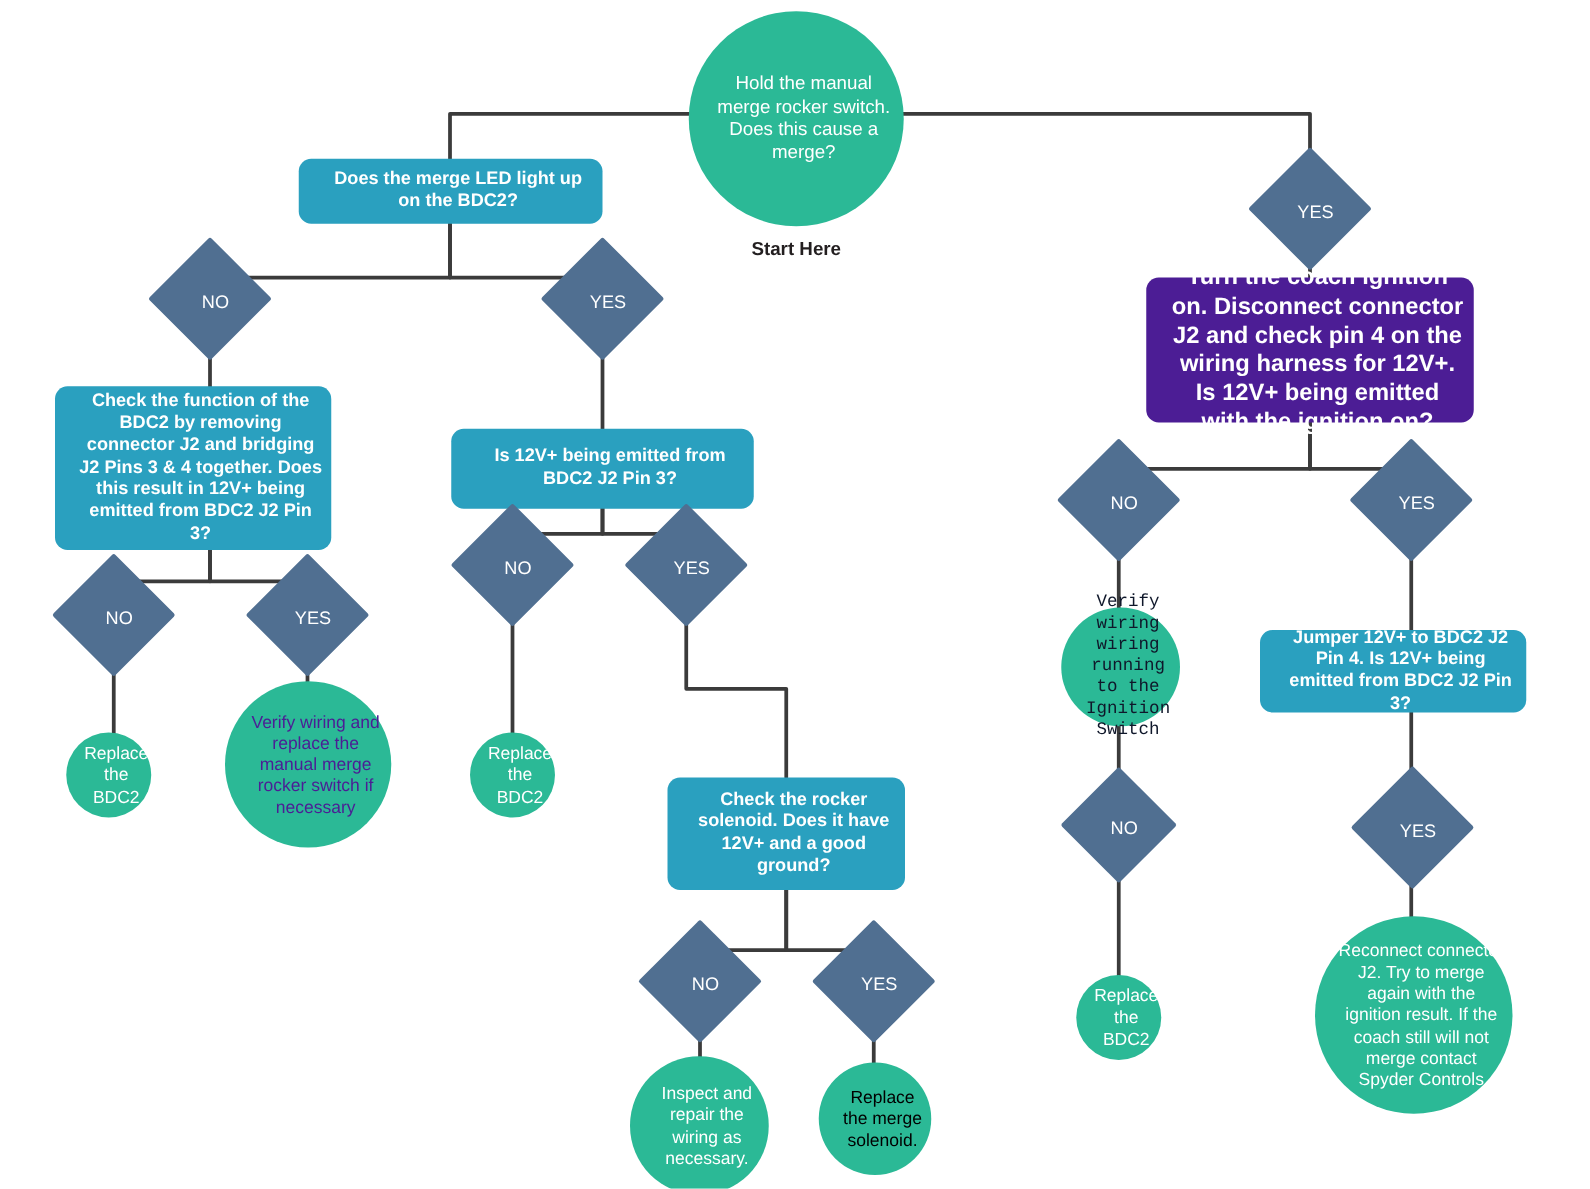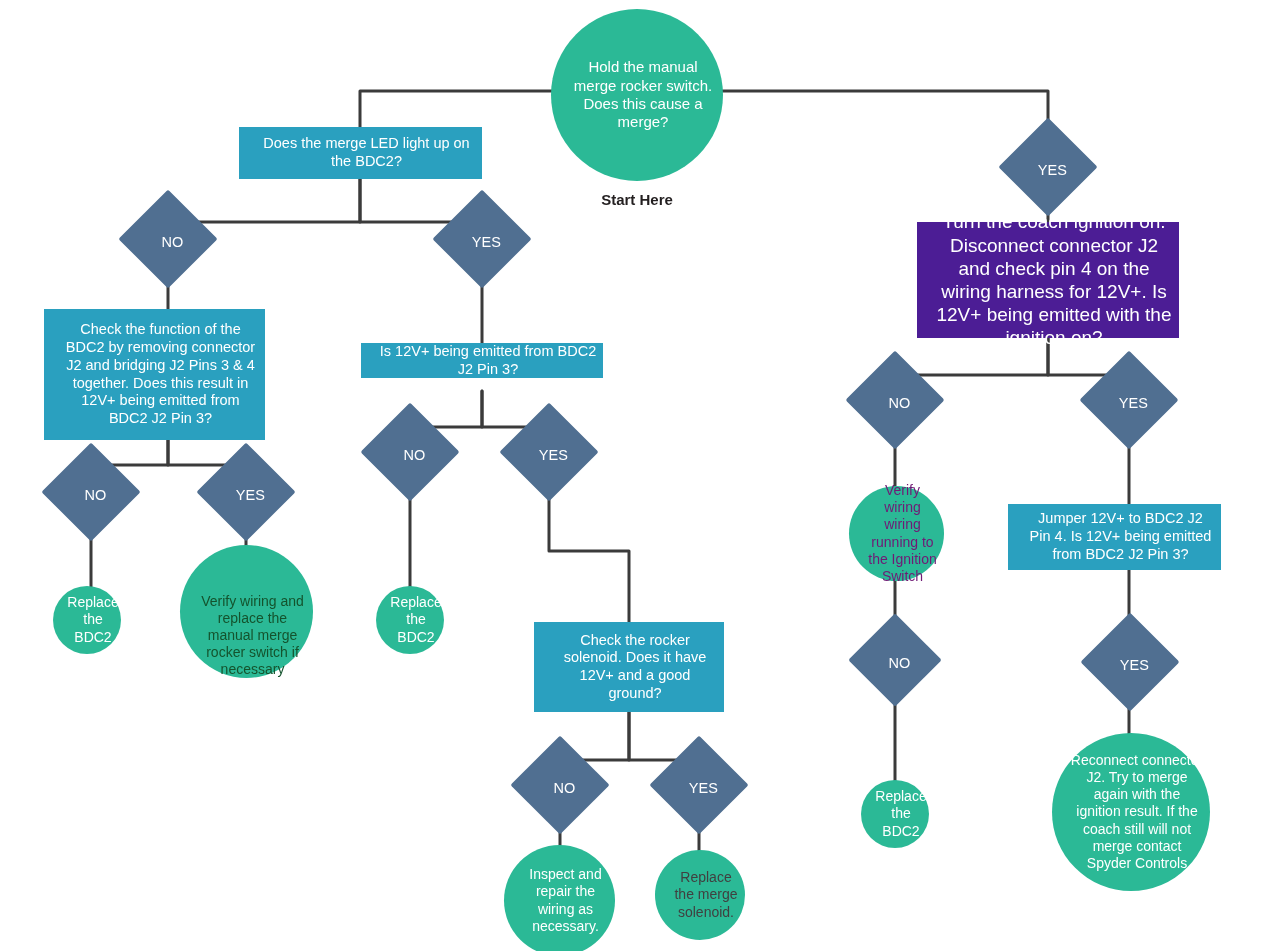--- a/index.html
+++ b/index.html
@@ -1,21 +1,21 @@
 <!DOCTYPE html>
 <html><head>
 <meta charset="utf-8">
 <style>
   html,body{margin:0;padding:0;background:#ffffff;}
   body{font-family:"Liberation Sans","DejaVu Sans",sans-serif;}
   #canvas{position:relative;width:1272px;height:951px;background:#ffffff;overflow:hidden;}
   #edges{position:absolute;left:0;top:0;width:1272px;height:951px;}
   .node{position:absolute;box-sizing:border-box;display:flex;align-items:center;justify-content:center;text-align:center;color:#ffffff;}
   .node-circle{border-radius:50%;}
-  .node-box{border-radius:0;}
+  .node-box{border-radius:10px;font-weight:bold;}
   .node-diamond{transform:rotate(45deg);border-radius:2px;}
   .node-diamond .dlabel{transform:rotate(-45deg);display:block;width:100%;}
   .txt{display:block;width:100%;padding:0 6px;box-sizing:border-box;line-height:1.22;margin-left:12px;}
   .caption{position:absolute;color:#231f20;font-weight:bold;font-size:15px;text-align:center;}
 </style>
 </head>
 <body>
 
 <div id="canvas" style="background: rgb(255, 255, 255);">
   <svg id="edges" viewBox="0 0 1272 951" xmlns="http://www.w3.org/2000/svg">
@@ -65,24 +65,24 @@
       </div>
       <div class="node node-diamond" style="left: 56px; top: 457px; width: 70px; height: 70px; font-size: 14.5px; background: rgb(80, 111, 145); color: rgb(255, 255, 255);">
         <span class="txt dlabel">NO</span>
       </div>
       <div class="node node-diamond" style="left: 211px; top: 457px; width: 70px; height: 70px; font-size: 14.5px; background: rgb(80, 111, 145); color: rgb(255, 255, 255);">
         <span class="txt dlabel">YES</span>
       </div>
       <div class="node node-circle" style="left: 53px; top: 586px; width: 68px; height: 68px; font-size: 14px; background: rgb(43, 185, 150); color: rgb(255, 255, 255);">
         <span class="txt">Replace the BDC2</span>
       </div>
-      <div class="node node-circle" style="left: 180px; top: 545px; width: 133px; height: 133px; font-size: 14px; background: rgb(43, 185, 150); color: #14532d; align-items: flex-end;">
+      <div class="node node-circle" style="left: 180px; top: 545px; width: 133px; height: 133px; font-size: 14px; background: rgb(43, 185, 150); color: #4c1d95;">
         <span class="txt">Verify wiring and replace the manual merge rocker switch if necessary</span>
       </div>
-      <div class="node node-box" style="left: 361px; top: 343px; width: 242px; height: 35px; font-size: 14.5px; background: rgb(42, 160, 191); color: rgb(255, 255, 255);">
+      <div class="node node-box" style="left: 361px; top: 343px; width: 242px; height: 64px; font-size: 14.5px; background: rgb(42, 160, 191); color: rgb(255, 255, 255);">
         <span class="txt">Is 12V+ being emitted from BDC2 J2 Pin 3?</span>
       </div>
       <div class="node node-diamond" style="left: 375px; top: 417px; width: 70px; height: 70px; font-size: 14.5px; background: rgb(80, 111, 145); color: rgb(255, 255, 255);">
         <span class="txt dlabel">NO</span>
       </div>
       <div class="node node-diamond" style="left: 514px; top: 417px; width: 70px; height: 70px; font-size: 14.5px; background: rgb(80, 111, 145); color: rgb(255, 255, 255);">
         <span class="txt dlabel">YES</span>
       </div>
       <div class="node node-circle" style="left: 376px; top: 586px; width: 68px; height: 68px; font-size: 14px; background: rgb(43, 185, 150); color: rgb(255, 255, 255);">
         <span class="txt">Replace the BDC2</span>
@@ -92,36 +92,36 @@
       </div>
       <div class="node node-diamond" style="left: 525px; top: 750px; width: 70px; height: 70px; font-size: 14.5px; background: rgb(80, 111, 145); color: rgb(255, 255, 255);">
         <span class="txt dlabel">NO</span>
       </div>
       <div class="node node-diamond" style="left: 664px; top: 750px; width: 70px; height: 70px; font-size: 14.5px; background: rgb(80, 111, 145); color: rgb(255, 255, 255);">
         <span class="txt dlabel">YES</span>
       </div>
       <div class="node node-circle" style="left: 504px; top: 845px; width: 111px; height: 111px; font-size: 14px; background: rgb(43, 185, 150); color: rgb(255, 255, 255);">
         <span class="txt">Inspect and repair the wiring as necessary.</span>
       </div>
-      <div class="node node-circle" style="left: 655px; top: 850px; width: 90px; height: 90px; font-size: 14px; background: rgb(43, 185, 150); color: #404040;">
+      <div class="node node-circle" style="left: 655px; top: 850px; width: 90px; height: 90px; font-size: 14px; background: rgb(43, 185, 150); color: #000000;">
         <span class="txt">Replace the merge solenoid.</span>
       </div>
       <div class="node node-diamond" style="left: 1013px; top: 132px; width: 70px; height: 70px; font-size: 14.5px; background: rgb(80, 111, 145); color: rgb(255, 255, 255);">
         <span class="txt dlabel">YES</span>
       </div>
       <div class="node node-box" style="left: 917px; top: 222px; width: 262px; height: 116px; font-size: 19px; background: #4c1d95; color: rgb(255, 255, 255);">
         <span class="txt">Turn the coach ignition on. Disconnect connector J2 and check pin 4 on the wiring harness for 12V+. Is 12V+ being emitted with the ignition on?</span>
       </div>
       <div class="node node-diamond" style="left: 860px; top: 365px; width: 70px; height: 70px; font-size: 14.5px; background: rgb(80, 111, 145); color: rgb(255, 255, 255);">
         <span class="txt dlabel">NO</span>
       </div>
       <div class="node node-diamond" style="left: 1094px; top: 365px; width: 70px; height: 70px; font-size: 14.5px; background: rgb(80, 111, 145); color: rgb(255, 255, 255);">
         <span class="txt dlabel">YES</span>
       </div>
-      <div class="node node-circle" style="left: 849px; top: 486px; width: 95px; height: 95px; font-size: 14px; background: rgb(43, 185, 150); color: #701a75;">
+      <div class="node node-circle" style="left: 849px; top: 486px; width: 95px; height: 95px; font-size: 14px; background: rgb(43, 185, 150); color: #0f172a; font-family: Liberation Mono, monospace;">
         <span class="txt">Verify wiring wiring running to the Ignition Switch</span>
       </div>
       <div class="node node-diamond" style="left: 862px; top: 627px; width: 66px; height: 66px; font-size: 14.5px; background: rgb(80, 111, 145); color: rgb(255, 255, 255);">
         <span class="txt dlabel">NO</span>
       </div>
       <div class="node node-circle" style="left: 861px; top: 780px; width: 68px; height: 68px; font-size: 14px; background: rgb(43, 185, 150); color: rgb(255, 255, 255);">
         <span class="txt">Replace the BDC2</span>
       </div>
       <div class="node node-box" style="left: 1008px; top: 504px; width: 213px; height: 66px; font-size: 14.5px; background: rgb(42, 160, 191); color: rgb(255, 255, 255);">
         <span class="txt">Jumper 12V+ to BDC2 J2 Pin 4. Is 12V+ being emitted from BDC2 J2 Pin 3?</span>

